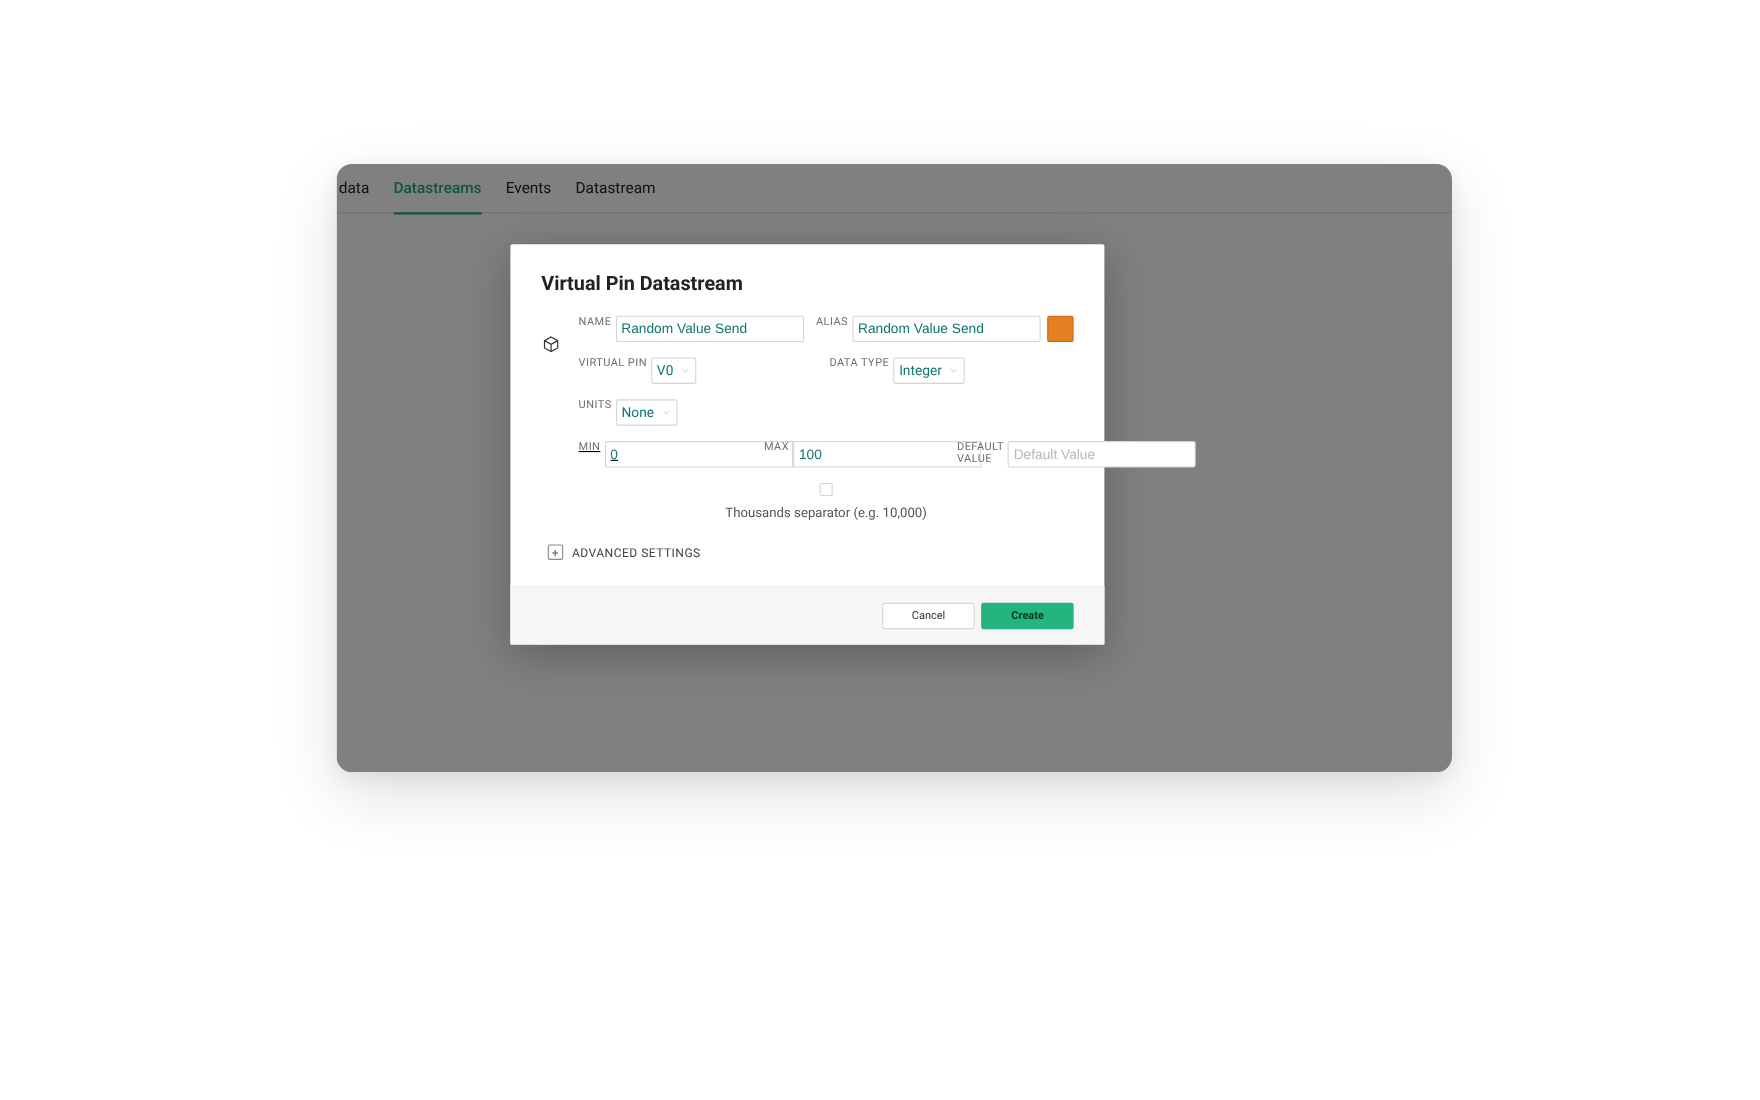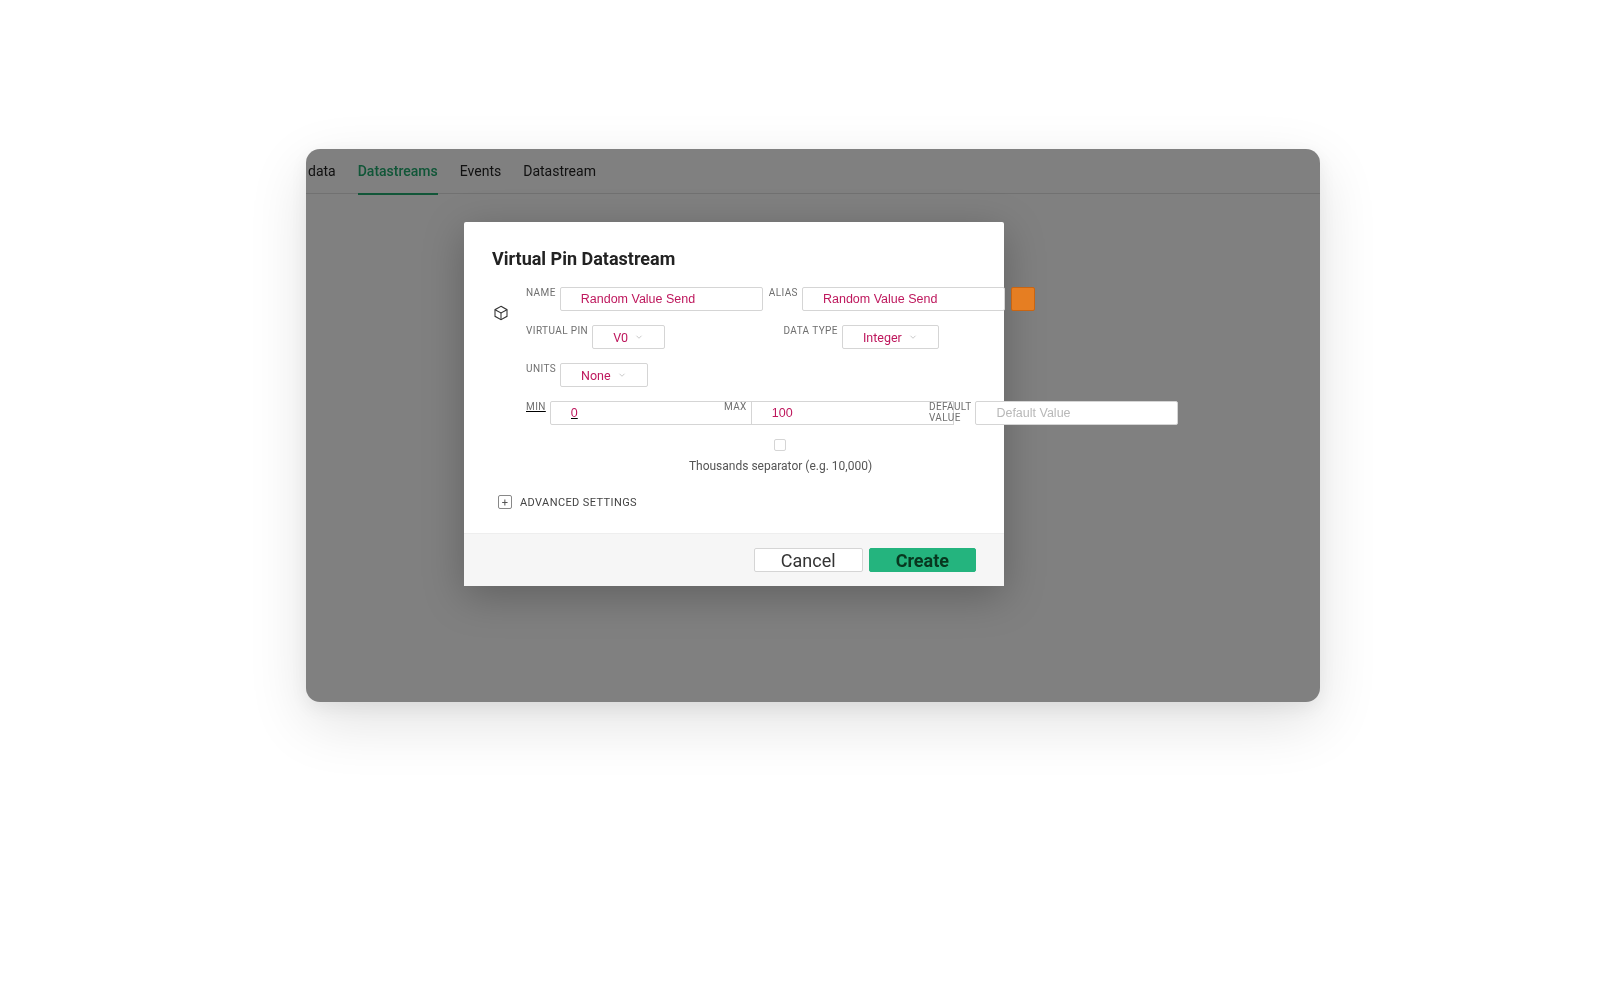--- a/index.html
+++ b/index.html
@@ -115,22 +115,22 @@
     letter-spacing: 0.4px;
     color: #6f6f6f;
     text-transform: uppercase;
   }
   .input, .select {
     height: 24px;
     border: 1px solid #d5d5d5;
     border-radius: 2px;
     background: #fff;
     font-size: 12.5px;
-    color: #be185d;
-    padding: 0 20px;
+    color: #0f766e;
+    padding: 0 4px;
     display: flex;
     align-items: center;
     justify-content: space-between;
   }
   input.input {
     outline: none;
   }
   input.input::placeholder { color: #b8b8b8; }
   .select {
     cursor: pointer;
@@ -194,21 +194,21 @@
     background: #f6f6f6;
     padding: 14px 28px;
     display: flex;
     justify-content: flex-end;
     gap: 6px;
     border-top: 1px solid #eee;
   }
   .btn {
     height: 24px;
     padding: 0 26px;
-    font-size: 18px;
+    font-size: 10px;
     border-radius: 2px;
     cursor: pointer;
     display: flex;
     align-items: center;
     justify-content: center;
     border: 1px solid #d5d5d5;
     background: #fff;
     color: #333;
   }
   .btn.primary {

